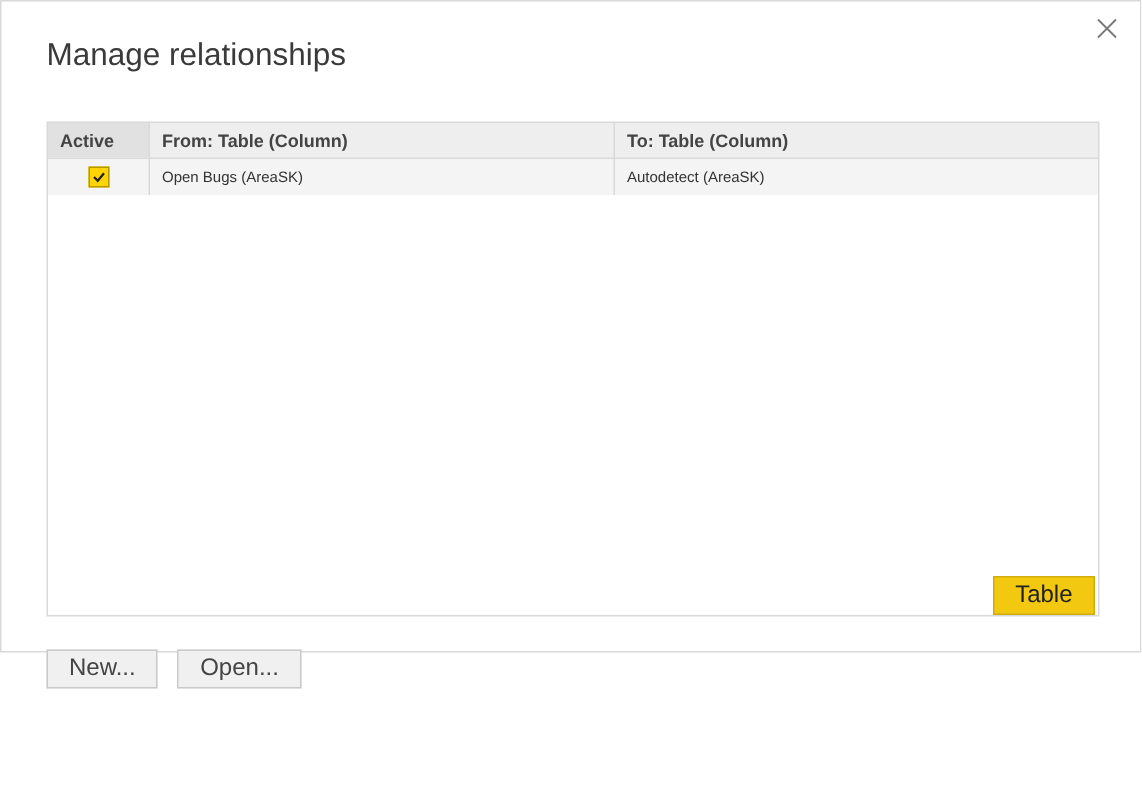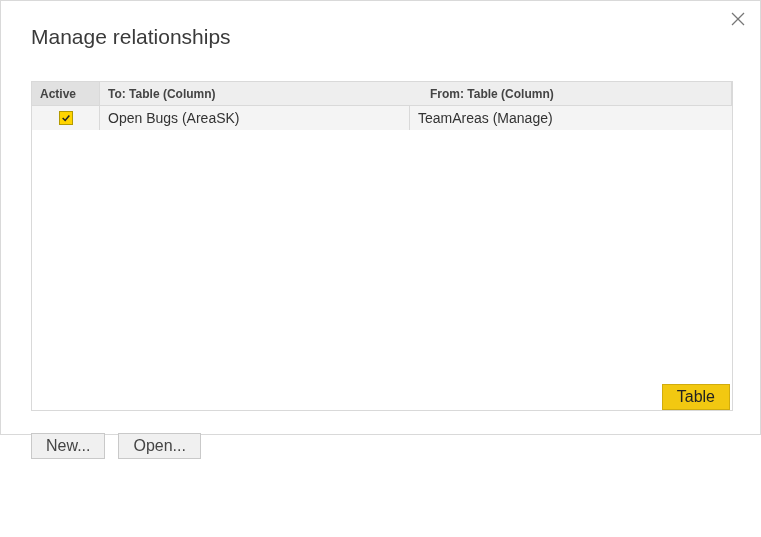--- a/index.html
+++ b/index.html
@@ -60,21 +60,21 @@
   .col-to     { flex: 1; border-right: none; }
   .th.col-active { background: #e1e1e1; font-weight:600; }
   .th { font-weight:600; }
   .tbody {
     height: calc(100% - 24px);
     overflow: auto;
   }
   .trow {
     display: flex;
     height: 24px;
-    font-size: 14px;
+    font-size: 10px;
     color: #333;
     background: #f4f4f4;
   }
   .td.col-active { justify-content: center; }
   .checkbox {
     width: 14px; height: 14px;
     background: #ffd400;
     border: 1px solid #b39a00;
     display: flex; align-items: center; justify-content: center;
   }
@@ -117,34 +117,34 @@
       <line x1="2" y1="2" x2="14" y2="14" stroke="#777" stroke-width="1.2"></line>
       <line x1="14" y1="2" x2="2" y2="14" stroke="#777" stroke-width="1.2"></line>
     </svg>
   </div>
 
   <div class="title">Manage relationships</div>
 
   <div class="table-wrap">
     <div class="thead">
       <div class="th col-active">Active</div>
+      <div class="th col-from">From: Table (Column)</div>
       <div class="th col-to">To: Table (Column)</div>
-      <div class="th col-from">From: Table (Column)</div>
     </div>
     <div class="tbody">
       <div class="trow">
         <div class="td col-active">
           <div class="checkbox">
             <svg viewBox="0 0 12 12" width="10" height="10">
               <polyline points="2,6 5,9 10,3" fill="none" stroke="#222" stroke-width="1.8"></polyline>
             </svg>
           </div>
         </div>
         <div class="td col-from">Open Bugs (AreaSK)</div>
-        <div class="td col-to">TeamAreas (Manage)</div>
+        <div class="td col-to">Autodetect (AreaSK)</div>
       </div>
     </div>
   </div>
 
   <div class="btn-row">
     <div class="btn">New...</div>
     <div class="btn">Open...</div>
   </div>
 
   <div class="close-row">

